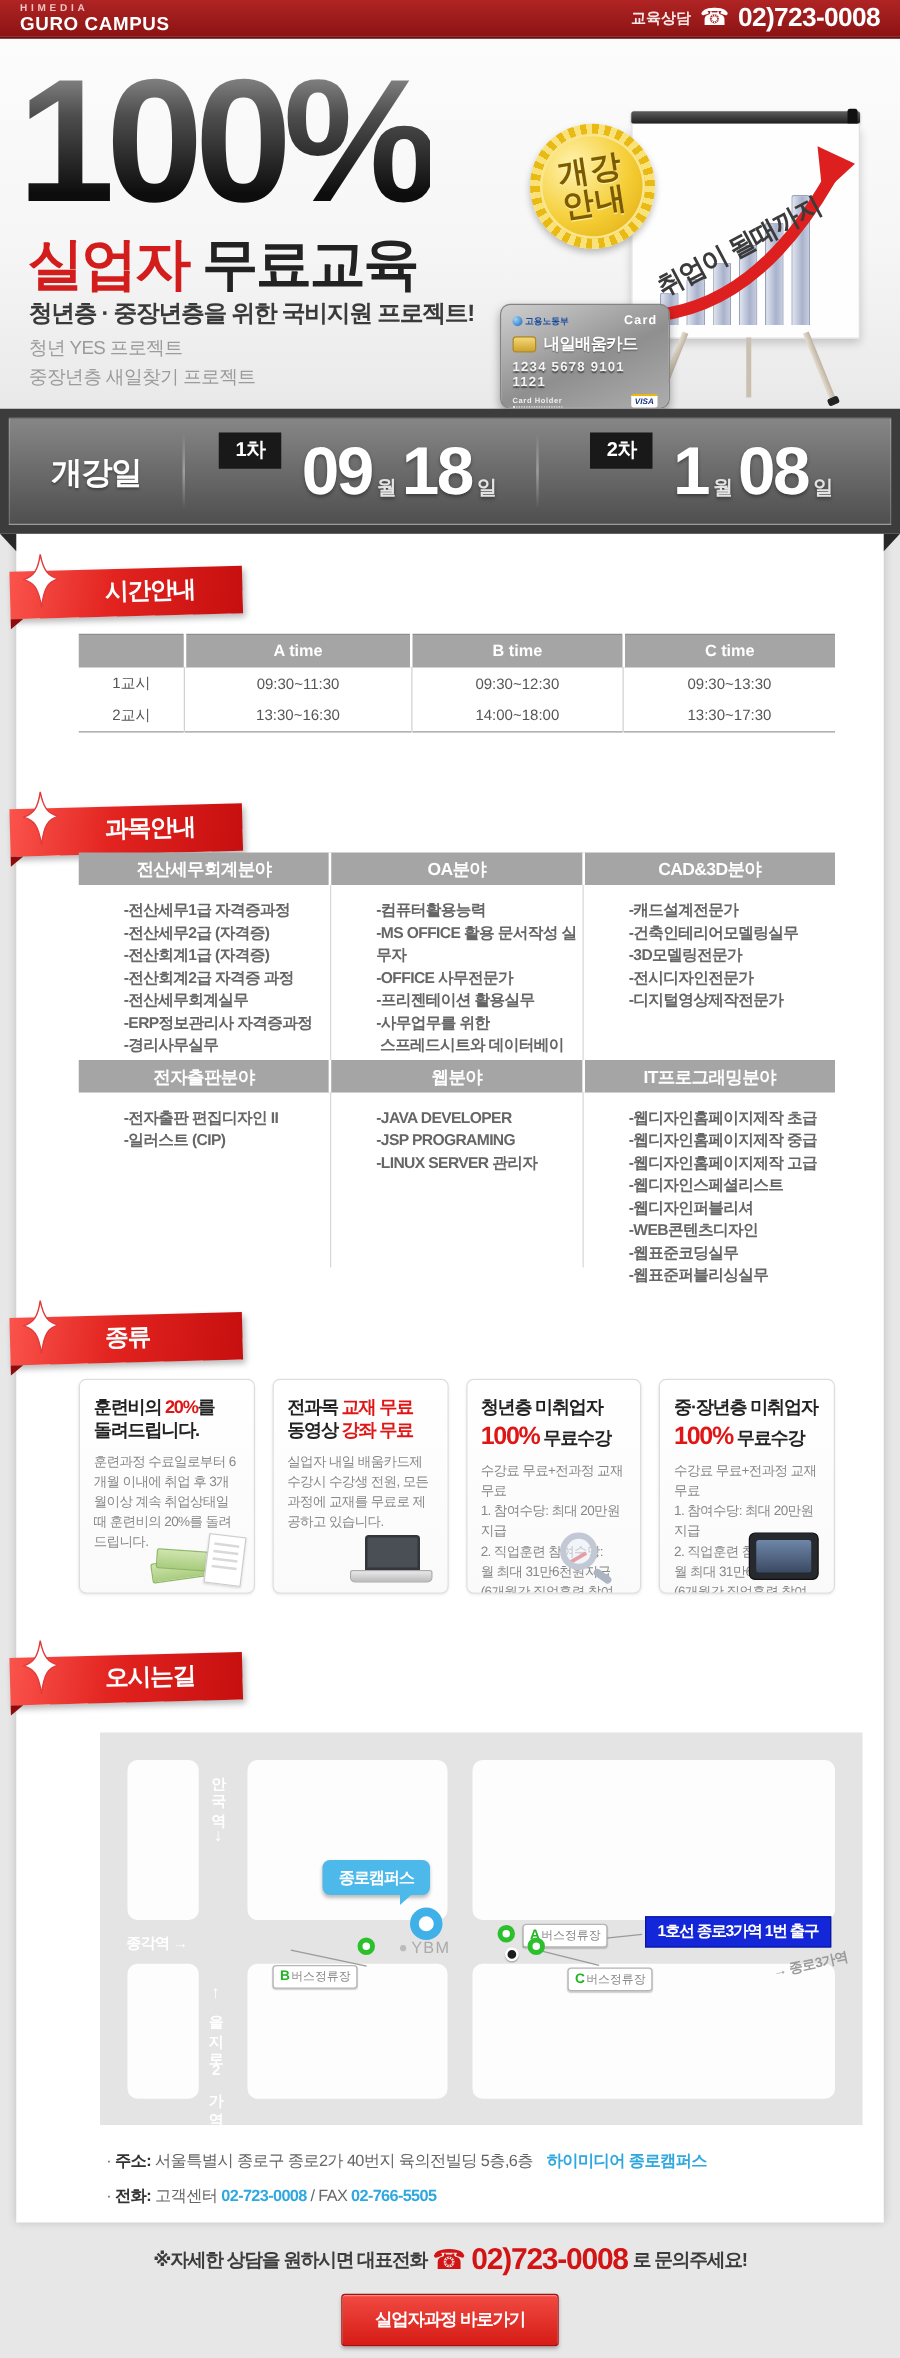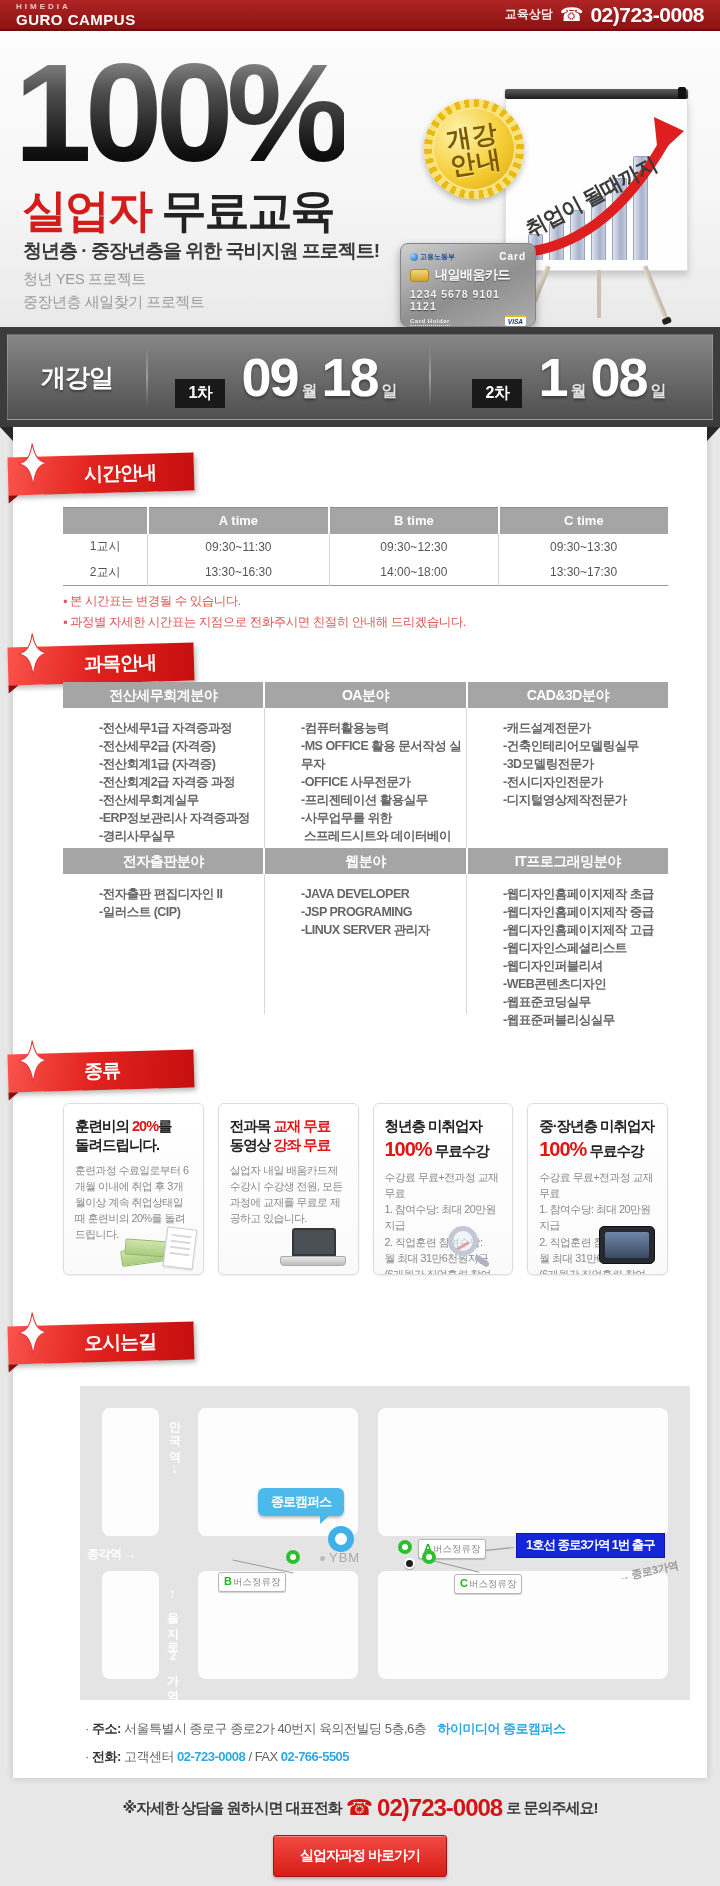--- a/index.html
+++ b/index.html
@@ -87,21 +87,21 @@
     font-style:italic; padding:1px 3px; border-radius:2px; border-top:2px solid #e8b80e; }
 
   
   .schedule-bar { position:absolute; top:327px; left:0; width:720px; height:100px;
     background:#3c3c3c; padding:7px; z-index:4; }
   .schedule-inner { height:100%; background:linear-gradient(#868686,#4f4f4f);
     border:1px solid rgba(255,255,255,.18); display:flex; align-items:center; }
   .sch-label { width:138px; text-align:center; font-size:25px; font-weight:bold; color:#fff;
     letter-spacing:-1px; text-shadow:0 2px 2px rgba(0,0,0,.35); }
   .sch-div { width:2px; height:72%; background:linear-gradient(rgba(255,255,255,0),rgba(255,255,255,.35),rgba(255,255,255,0)); }
-  .sch-group { flex:1; display:flex; align-items:flex-end; justify-content:center; gap:16px; }
+  .sch-group { flex:1; display:flex; align-items:flex-start; justify-content:center; gap:16px; }
   .sch-badge { background:#191919; color:#fff; font-size:16px; font-weight:bold; padding:4px 13px; letter-spacing:-.5px; }
   .sch-date { display:flex; align-items:baseline; color:#fff; text-shadow:0 2px 3px rgba(0,0,0,.4); }
   .sch-num { font-size:54px; font-weight:bold; letter-spacing:-2px; }
   .sch-suf { font-size:16px; font-weight:bold; color:#e3e3e3; margin:0 4px; }
 
   .fold { position:absolute; top:427px; width:0; height:0; border-style:solid; z-index:3; }
   .fold-l { left:0; border-width:0 13px 14px 0; border-color:transparent #282828 transparent transparent; }
   .fold-r { right:0; border-width:14px 13px 0 0; border-color:#282828 transparent transparent transparent; }
 
   
@@ -193,21 +193,21 @@
     white-space:nowrap; z-index:3; }
   .stop b { color:#22b422; font-size:11px; margin-right:1px; }
   .gdot { position:absolute; width:14px; height:14px; border-radius:50%; background:#fff;
     border:4px solid #2cc12c; z-index:3; }
   .bdot { position:absolute; left:324px; top:172px; width:11px; height:11px; border-radius:50%;
     background:#1d1d1d; border:2px solid #fff; box-shadow:0 1px 1px rgba(0,0,0,.3); z-index:3; }
   .connector { position:absolute; height:1px; background:#9a9a9a; z-index:2; }
   .exit-box { position:absolute; left:436px; top:147px; background:#1427d8; color:#fff;
     font-size:12.5px; font-weight:bold; padding:3px 9px; border:1px solid #0b17a0;
     letter-spacing:-1px; z-index:4; }
-  .jonggak { position:absolute; left:7px; top:160px; color:#fff; font-size:12px; font-weight:bold; letter-spacing:-.5px; }
+  .jonggak { position:absolute; left:21px; top:160px; color:#fff; font-size:12px; font-weight:bold; letter-spacing:-.5px; }
   .jongno3 { position:absolute; left:538px; top:178px; color:#9a9a9a; font-size:11px; font-weight:bold;
     transform:rotate(-12deg); letter-spacing:-.5px; }
   .ybm { position:absolute; left:240px; top:164px; color:#aaa; font-size:13px; letter-spacing:1px; }
   .ybm::before { content:""; display:inline-block; width:5px; height:5px; border-radius:50%;
     background:#bbb; margin-right:4px; vertical-align:middle; }
 
   .addr { position:absolute; left:72px; top:1288px; font-size:13px; color:#666; letter-spacing:-.5px; }
   .addr-line { line-height:28px; }
   .addr b { color:#333; }
   .blue { color:#2fa8df; font-weight:bold; }
@@ -364,24 +364,20 @@
         </tr>
         <tr>
           <td>2교시</td>
           <td>13:30~16:30</td>
           <td>14:00~18:00</td>
           <td>13:30~17:30</td>
         </tr>
       </tbody>
     </table>
 
-    <div class="section-x" style="top:164px">
-        <div class="note-line">▪ 본 시간표는 변경될 수 있습니다.</div>
-        <div class="note-line">▪ 과정별 자세한 시간표는 지점으로 전화주시면 친절히 안내해 드리겠습니다.</div>
-      </div>
 
     <div class="ribbon" style="top:218px">
       <svg class="spark" viewBox="0 0 24 30">
           <path d="M12 0 C13.5 9 16 12.5 22 14 C16 15.5 13.5 19 12 30 C10.5 19 8 15.5 2 14 C8 12.5 10.5 9 12 0 Z" fill="#fff" stroke="#e23b3b" stroke-width="0.8"></path>
         </svg>
       <span>과목안내</span>
     </div>
 
     <div class="section-x" style="top:255px">
       <div class="subj-head">

